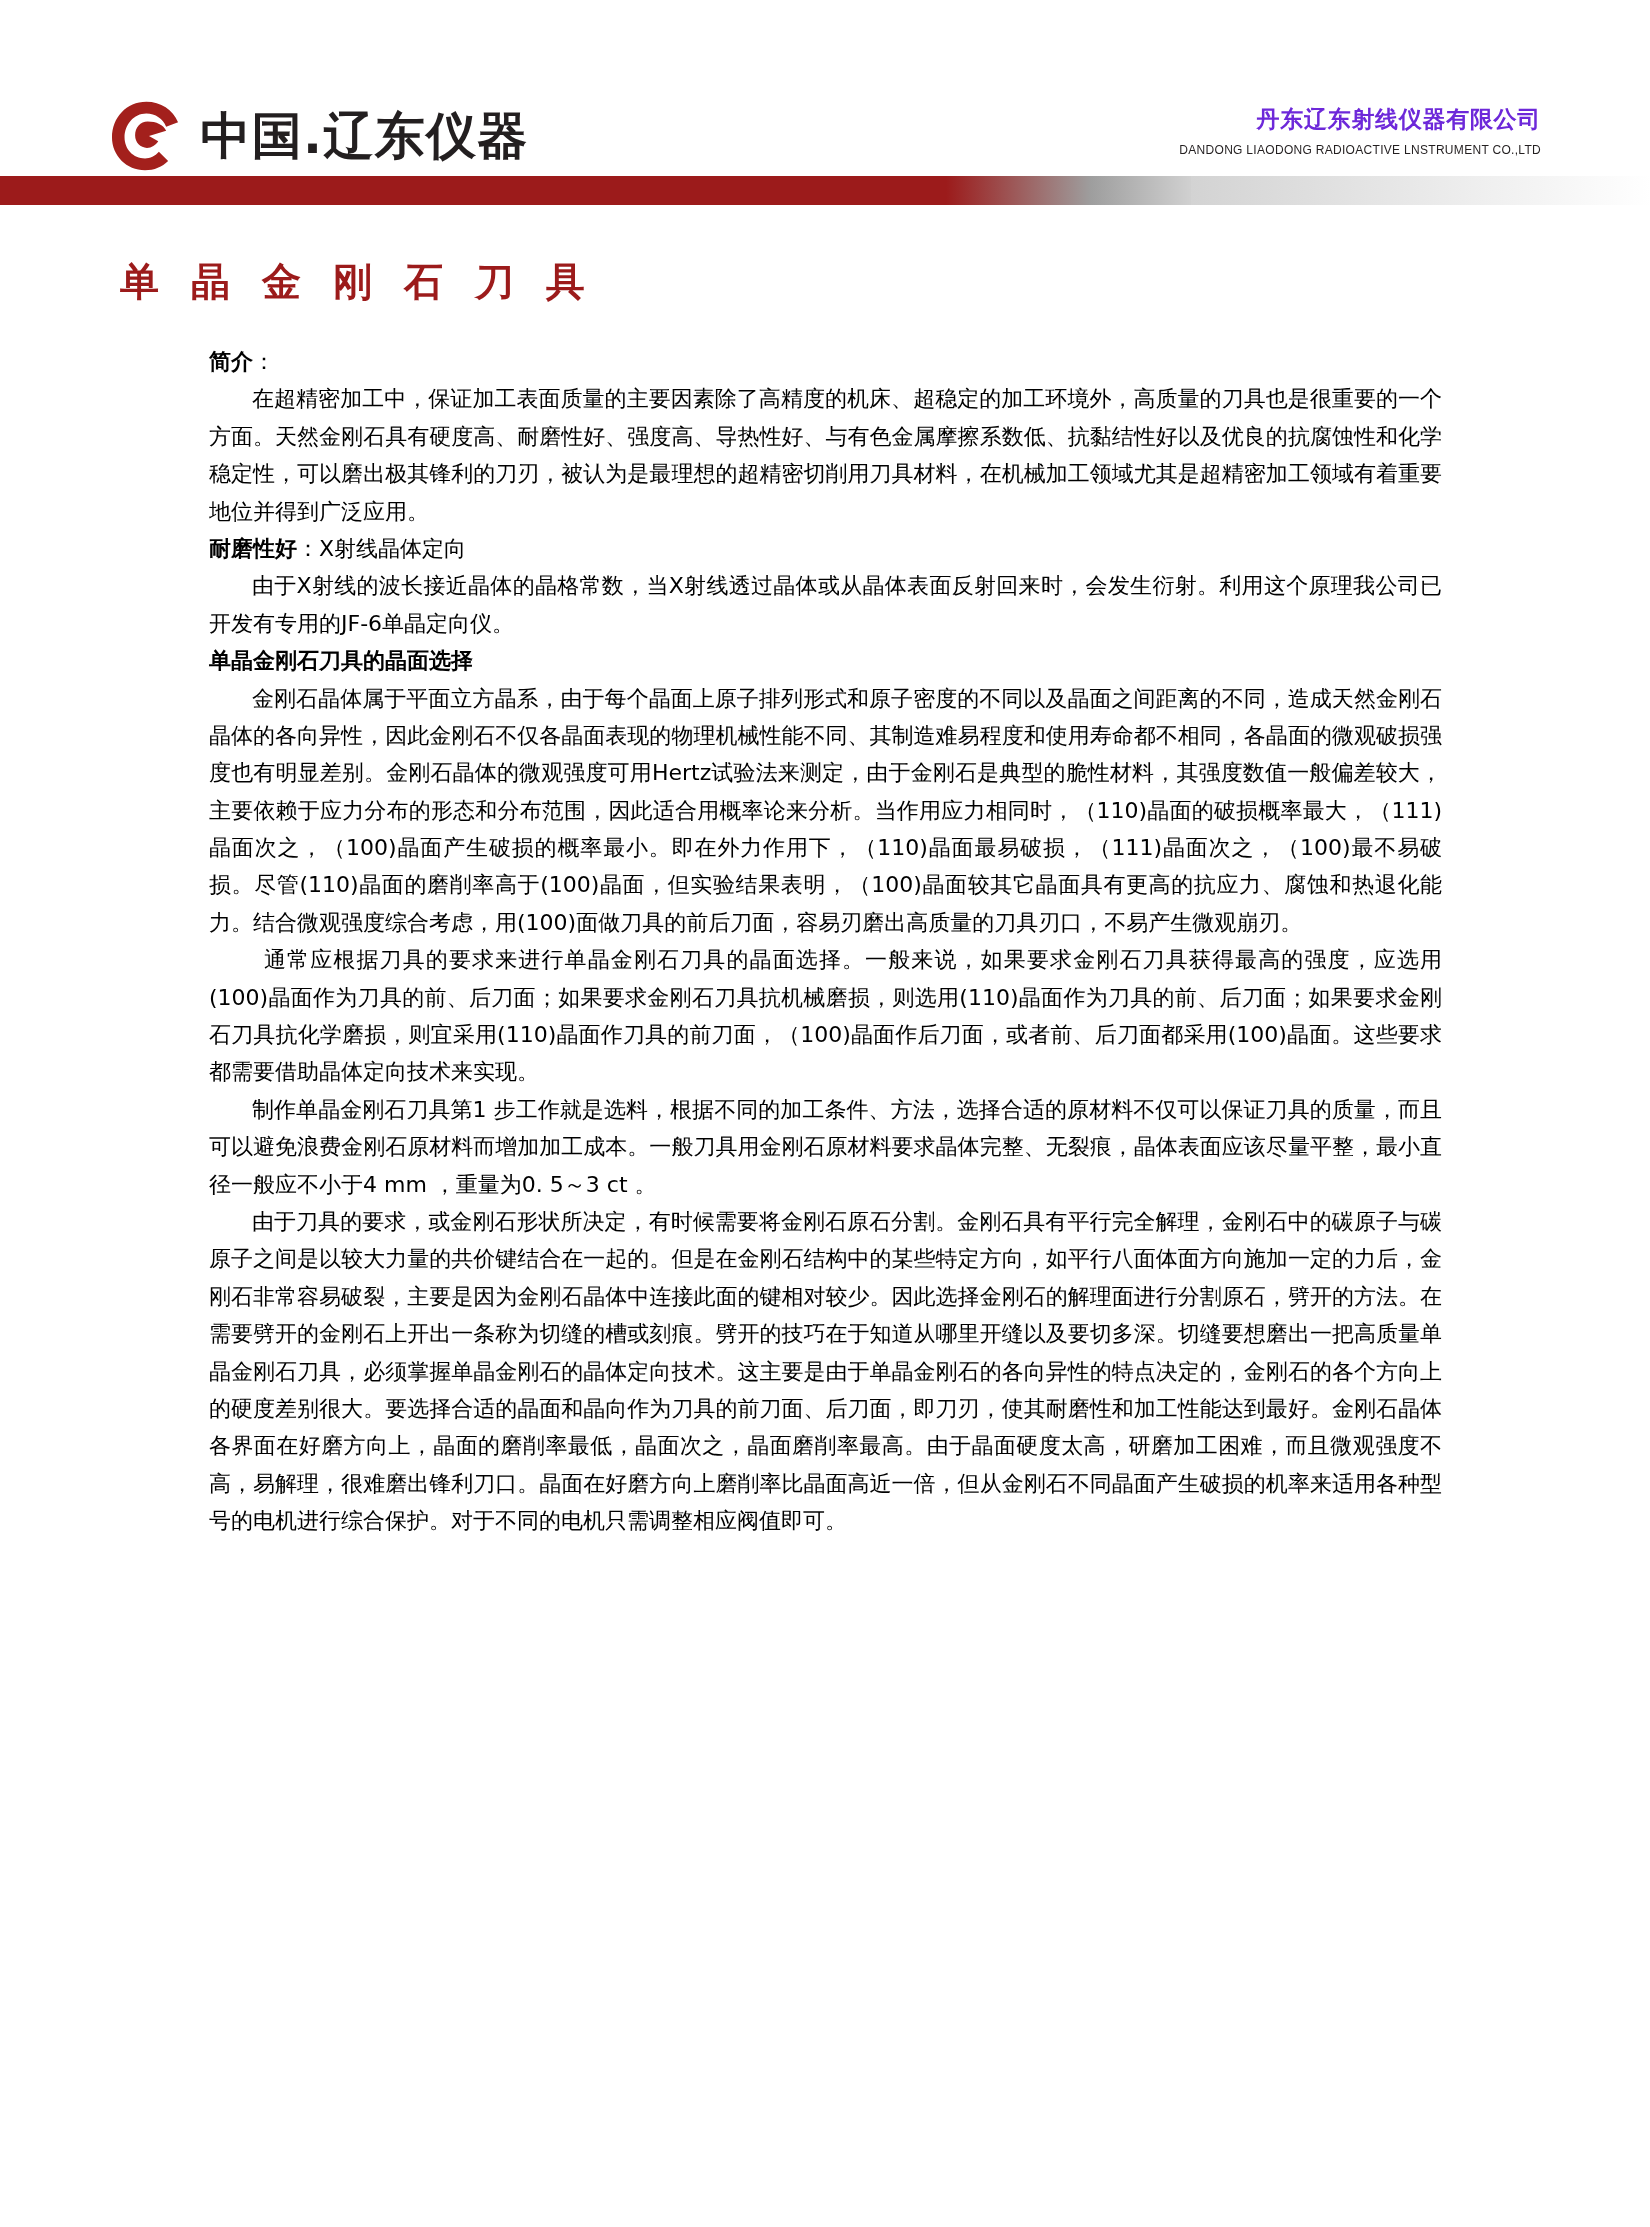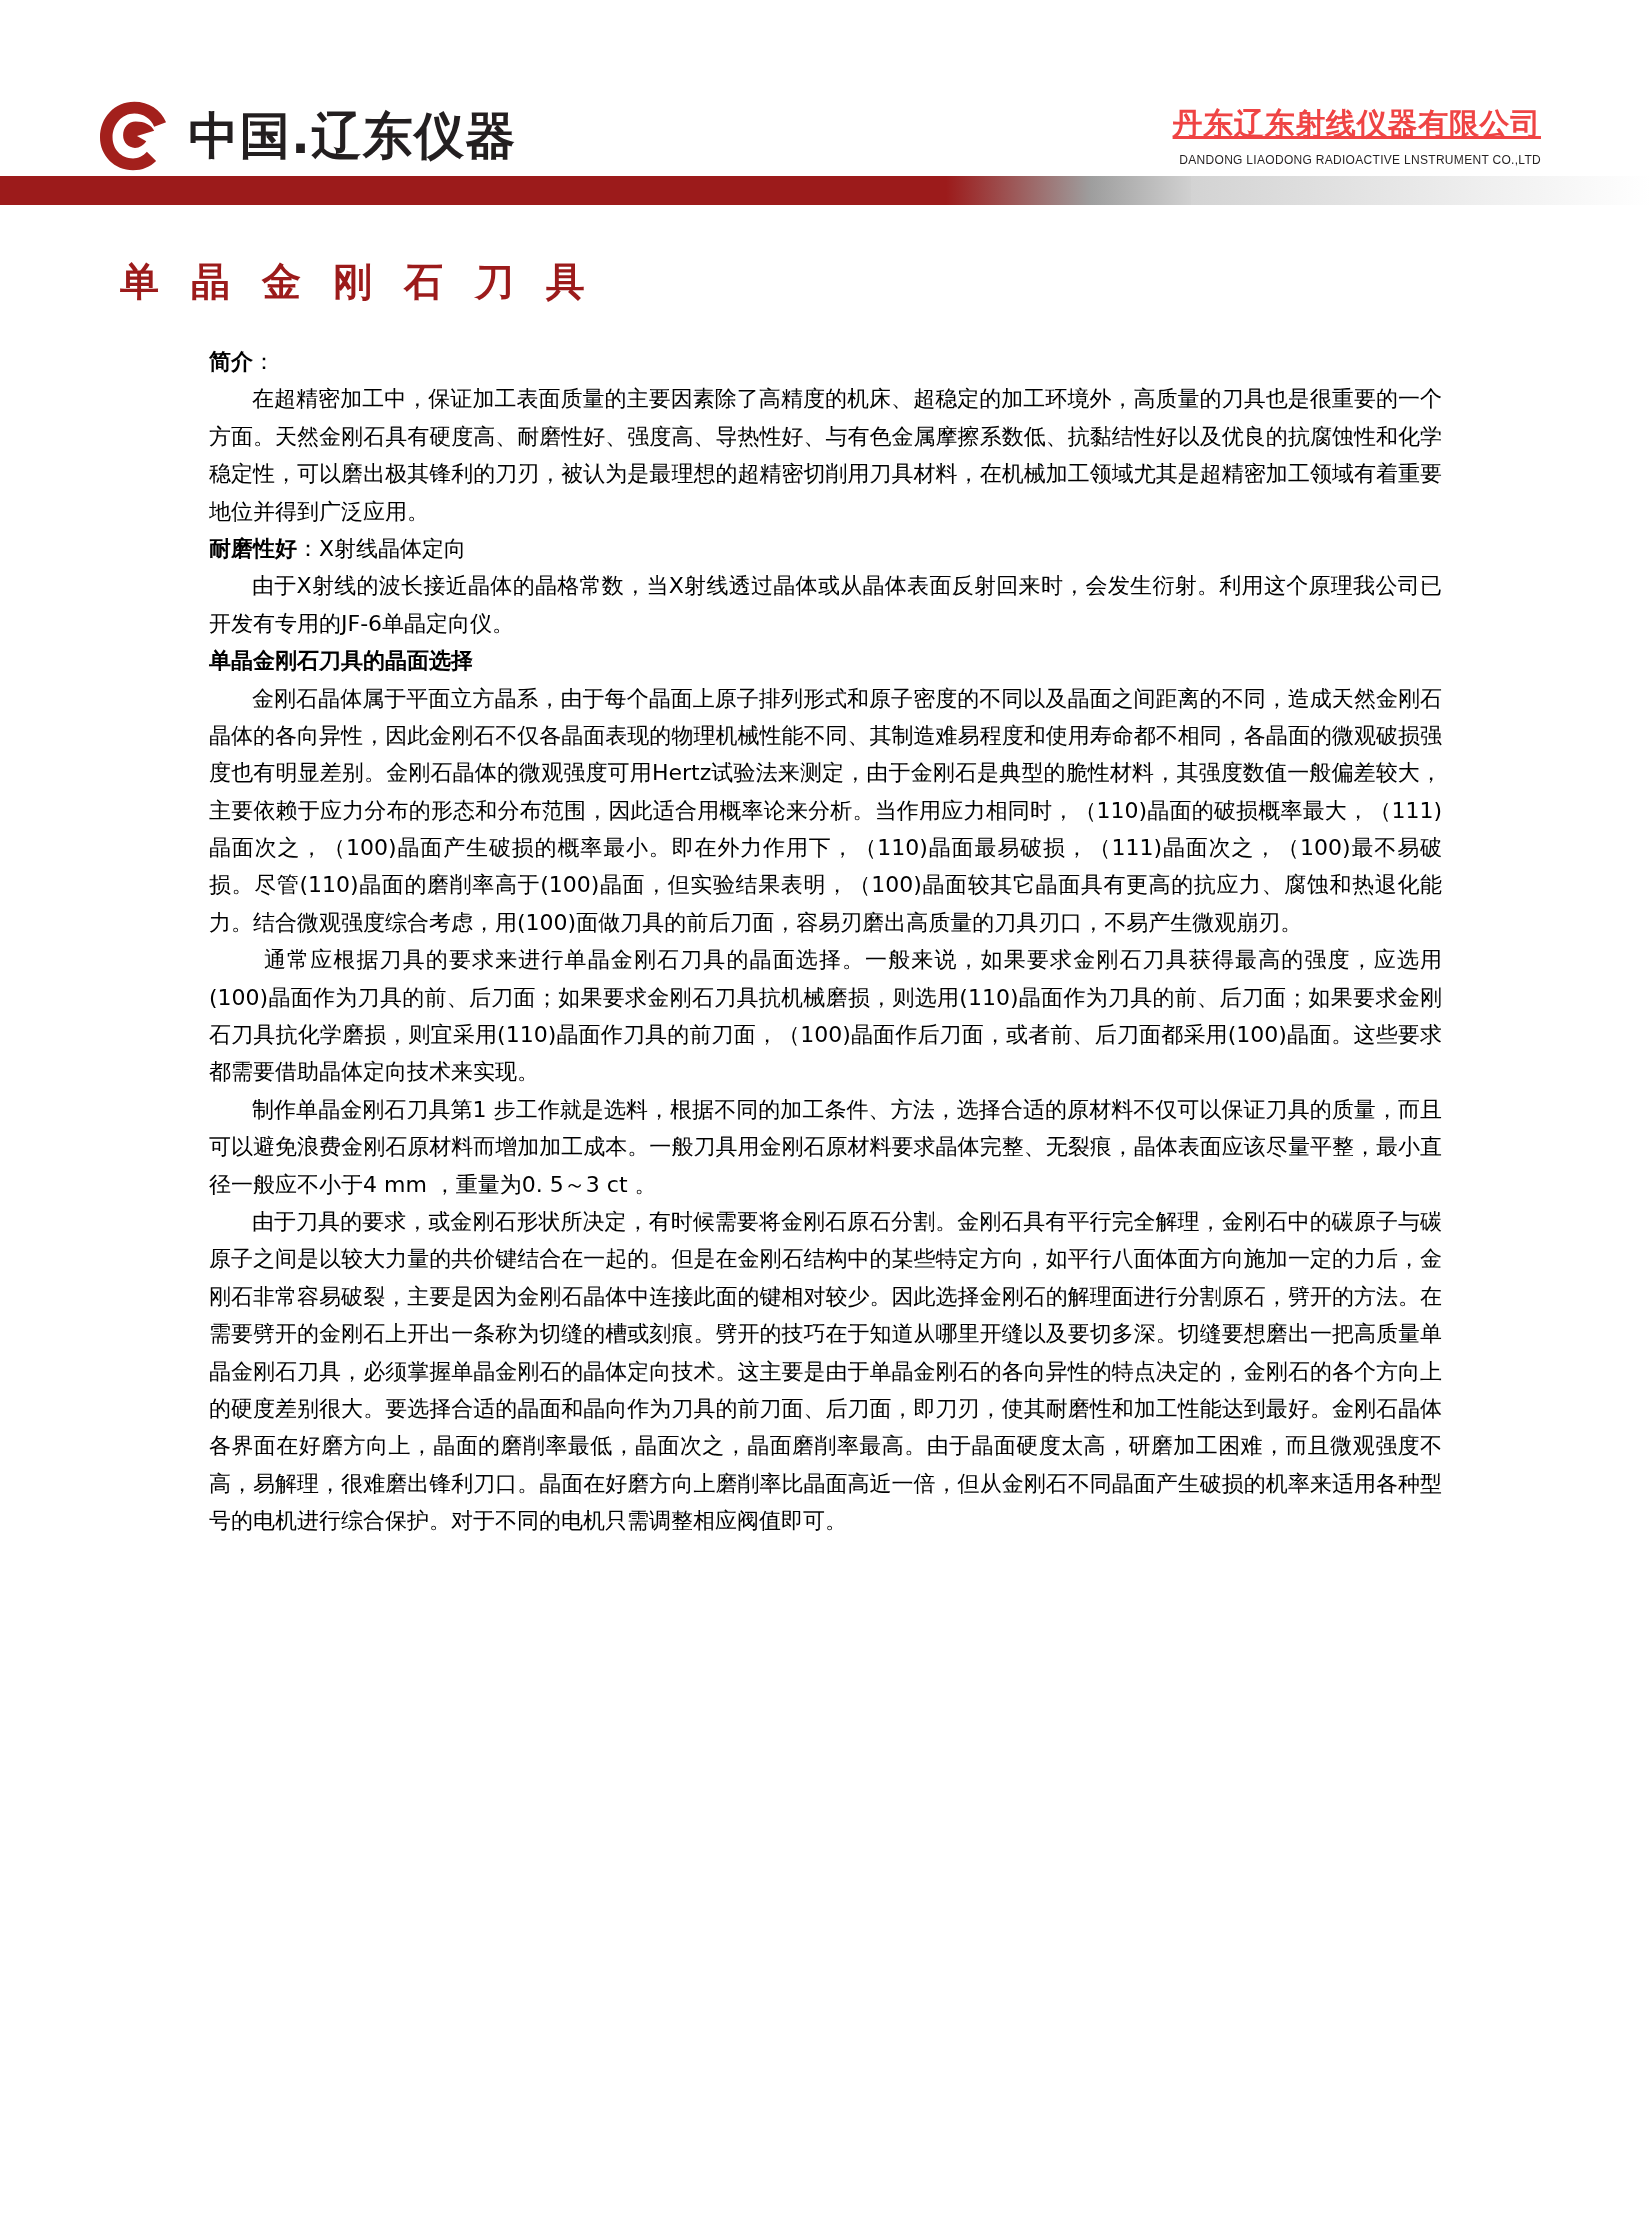--- a/index.html
+++ b/index.html
@@ -20,21 +20,21 @@
     overflow: hidden;
   }
 
   
   .header {
     position: relative;
     height: 191px;
   }
   .logo-wrap {
     position: absolute;
-    left: 96px;
+    left: 108px;
     top: 99px;
     display: flex;
     align-items: center;
     text-align: center;
   }
   .logo-mark {
     position: relative;
     width: 78px;
     height: 74px;
     margin-right: 14.5px;
@@ -51,25 +51,24 @@
   }
   .company {
     position: absolute;
     right: 110px;
     top: 104px;
     text-align: right;
   }
   .company-cn {
     font-family: "DejaVu Sans", sans-serif;
     font-weight: bold;
-    font-size: 30px;
+    font-size: 23px;
     letter-spacing: 0.7px;
-    color: #ef4444;
+    color: #6d28d9;
     white-space: nowrap;
-    text-decoration: underline;
   }
   .company-en {
     margin-top: 8px;
     font-family: "Liberation Sans", sans-serif;
     font-size: 12px;
     letter-spacing: 0.3px;
     color: #231f20;
     white-space: nowrap;
   }
   .rule {

